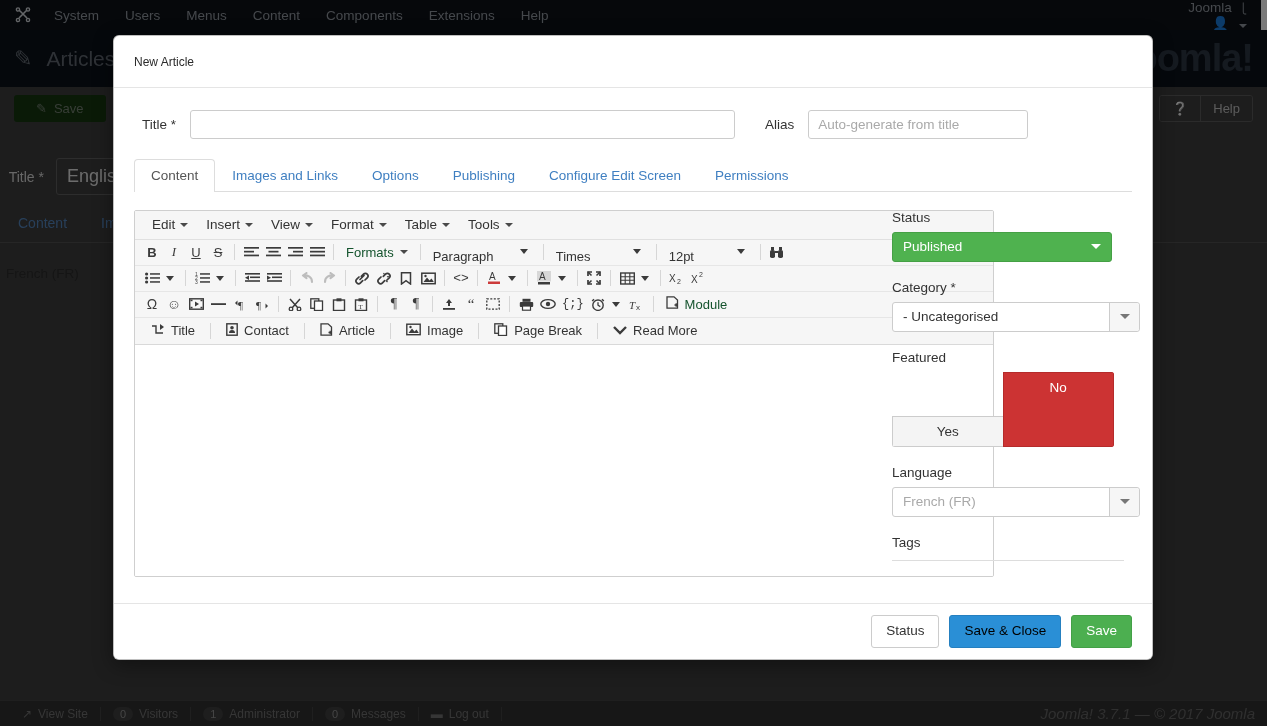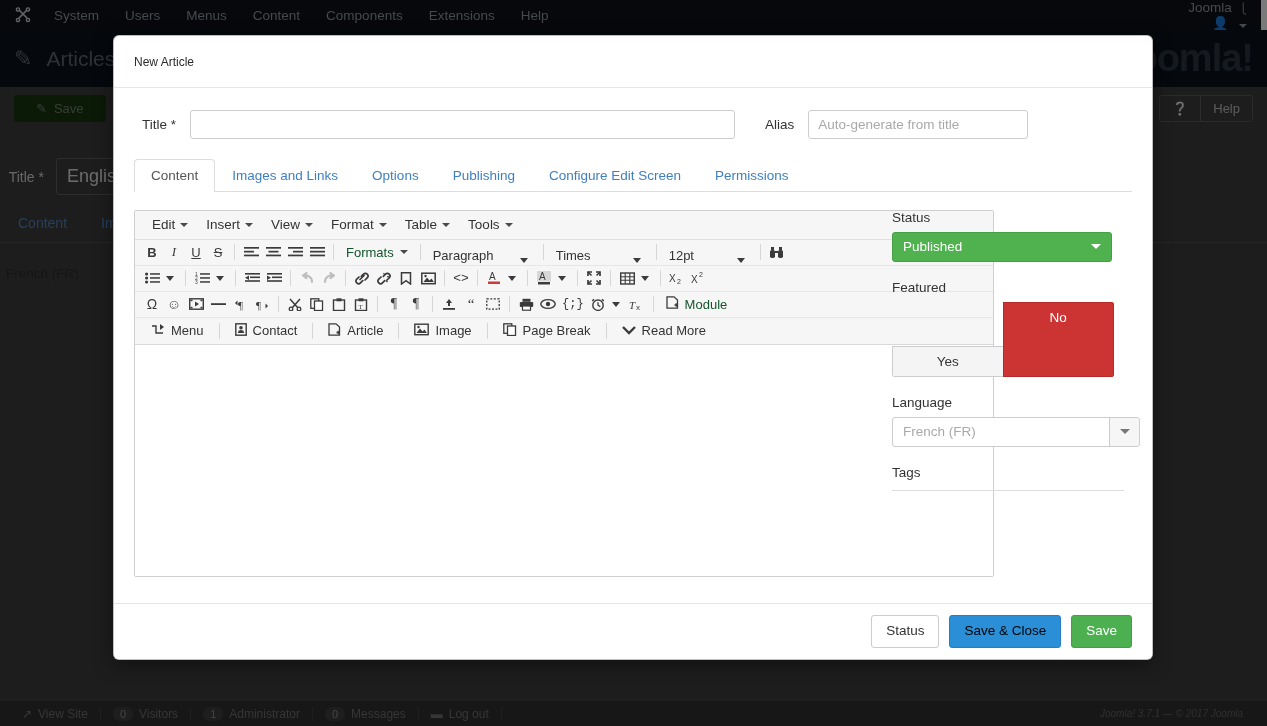--- a/index.html
+++ b/index.html
@@ -91,21 +91,21 @@
     display: flex; align-items: center; padding: 0 10px;
     font-size: 12px; color: #6c6c6c;
   }
   .bg-statusbar .grp { display: flex; align-items: center; gap: 6px; padding: 0 12px; }
   .bg-statusbar .grp:not(:last-child) { border-right: 1px solid #3f3f3f; }
   .bg-statusbar .badge {
     background: #3c3c3c; color: #8b8b8b; border-radius: 9px;
     padding: 1px 7px; font-size: 11px;
   }
   .bg-statusbar .copyright {
-    position: absolute; right: 24px; color: #5f5f5f; font-size: 10px; font-style: italic;
+    position: absolute; right: 12px; color: #5f5f5f; font-size: 15px; font-style: italic;
   }
 
   
   #overlay {
     position: absolute; inset: 0;
     background: rgba(0,0,0,0.5);
   }
   #modal {
     position: absolute;
     left: 113px; top: 35px; width: 1040px; height: 625px;
@@ -199,22 +199,22 @@
   .tb-btn svg { display: block; }
   .tb-btn.disabled { color: #bdbdbd; }
   .tb-sep { width: 1px; height: 16px; background: #d6d6d6; margin: 0 5px; }
   .tb-split { display: flex; align-items: center; }
   .tb-caret {
     width: 0; height: 0;
     border-left: 4px solid transparent; border-right: 4px solid transparent;
     border-top: 5px solid #3b3b3b; margin: 0 6px 0 3px;
   }
   .tb-listbox {
-    display: flex; align-items: flex-end; justify-content: space-between;
-    font-size: 13px; color: #333; height: 22px; padding: 2px 4px 0 7px;
+    display: flex; align-items: flex-start; justify-content: space-between;
+    font-size: 13px; color: #333; height: 22px; padding: 8px 4px 0 7px;
   }
   .tb-label-btn {
     display: flex; align-items: center; gap: 6px;
     font-size: 13px; color: #14532d; height: 22px; padding: 0 7px;
   }
   .tmce-jbar {
     background: #f6f6f6; display: flex; align-items: center;
     height: 27px; padding: 0 6px; border-bottom: 1px solid #d9d9d9;
   }
   .j-btn {
@@ -748,21 +748,21 @@
           </div>
 
           <div class="tmce-jbar">
             <div class="j-btn">
               <span>
                 <svg width="14" height="12">
                     <path d="M1 3 H5 V10 H12" stroke="#3b3b3b" stroke-width="1.4" fill="none"></path>
                     <path d="M9 1 L13 4 L9 7 Z" fill="#3b3b3b"></path>
                   </svg>
               </span>
-              <span>Menu</span>
+              <span>Title</span>
             </div>
             <div class="tb-sep"></div>
             <div class="j-btn">
               <span>
                 <svg width="12" height="13">
                     <rect x="0.8" y="0.8" width="10.4" height="11.4" fill="none" stroke="#3b3b3b" stroke-width="1.4"></rect>
                     <circle cx="6" cy="4.8" r="1.8" fill="#3b3b3b"></circle>
                     <path d="M3 10 A3 3 0 0 1 9 10 Z" fill="#3b3b3b"></path>
                   </svg>
               </span>
@@ -819,20 +819,29 @@
         <div class="fld-group">
           <div class="fld-label">Status</div>
           <div class="sel green">
             <span class="value">Published</span>
             <span class="arrow-box">
                 <i class="sel-arrow"></i>
               </span>
           </div>
         </div>
 
+        <div class="fld-group">
+          <div class="fld-label">Category *</div>
+          <div class="sel w248">
+            <span class="value">- Uncategorised</span>
+            <span class="arrow-box">
+                <i class="sel-arrow"></i>
+              </span>
+          </div>
+        </div>
 
         <div class="fld-group">
           <div class="fld-label">Featured</div>
           <div class="btn-group">
             <div class="btn-yes">Yes</div>
             <div class="btn-no">No</div>
           </div>
         </div>
 
 

